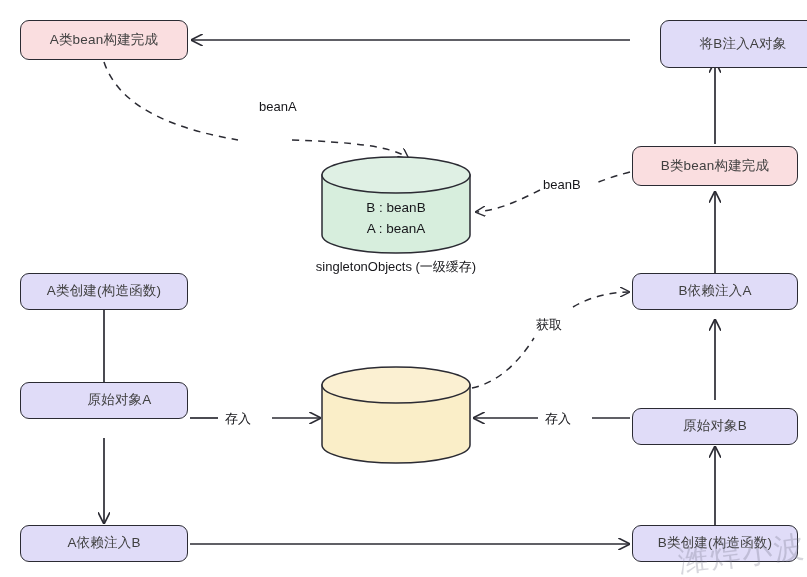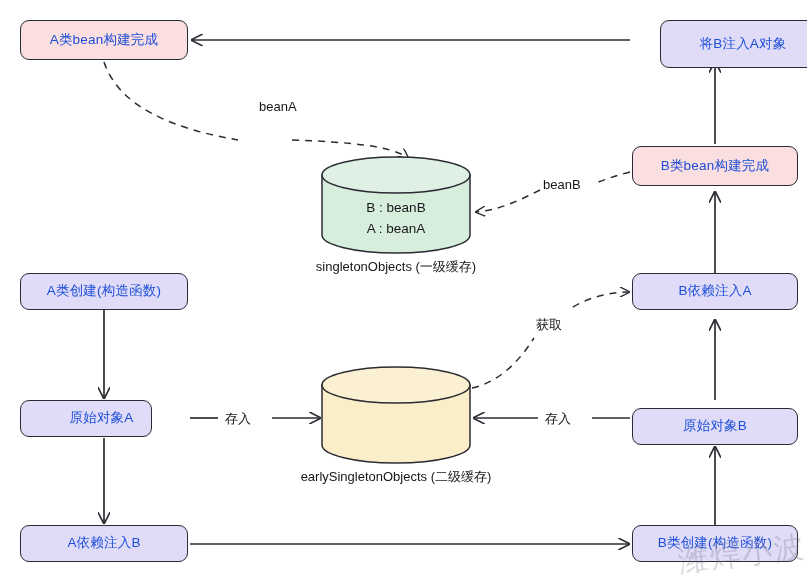--- a/index.html
+++ b/index.html
@@ -28,21 +28,21 @@
   }
   .node {
     position: absolute;
     box-sizing: border-box;
     border: 1.4px solid #2b2b33;
     border-radius: 9px;
     display: flex;
     align-items: center;
     justify-content: center;
     font-size: 13.5px;
-    color: #1d4ed8;
+    color: #404040;
     letter-spacing: 0.2px;
     line-height: 1.2;
     white-space: nowrap;
   }
   .node.purple { background: #e0dcf8; }
   .node.pink   { background: #fadee0; }
 
   .cyl-label {
     position: absolute;
     font-size: 13px;
@@ -132,31 +132,30 @@
       <ellipse cx="396" cy="385" rx="74" ry="18" fill="#fbf0d2" stroke="#2b2b33" stroke-width="1.5"></ellipse>
     </g>
   </svg>
 
   <div class="cyl-text" style="left:322px; top:198px; width:148px;">
     <div>B : beanB</div>
     <div>A : beanA</div>
   </div>
   <div class="cyl-label" style="left:296px; top:258px; width:200px;">singletonObjects (一级缓存)</div>
 
-  <div class="cyl-label" style="left:276px; top:468px; width:240px;">earlySingletonObjects (二级缓存)</div>
 
   <div class="node pink" style="left:20px;  top:20px;  width:168px; height:40px;">
     <span>A类bean构建完成</span>
   </div>
 
   <div class="node purple" style="left:20px;  top:273px; width:168px; height:37px;">
     <span>A类创建(构造函数)</span>
   </div>
 
-  <div class="node purple" style="left:20px;  top:400px; width:132px; height:37px;padding-left:31px;">
+  <div class="node purple" style="left:20px;  top:382px; width:168px; height:37px;padding-left:31px;">
     <span>原始对象A</span>
   </div>
 
   <div class="node purple" style="left:20px;  top:525px; width:168px; height:37px;">
     <span>A依赖注入B</span>
   </div>
 
   <div class="node purple" style="left:624px; top:20px;  width:166px; height:48px;margin-left:36px;">
     <span>将B注入A对象</span>
   </div>

